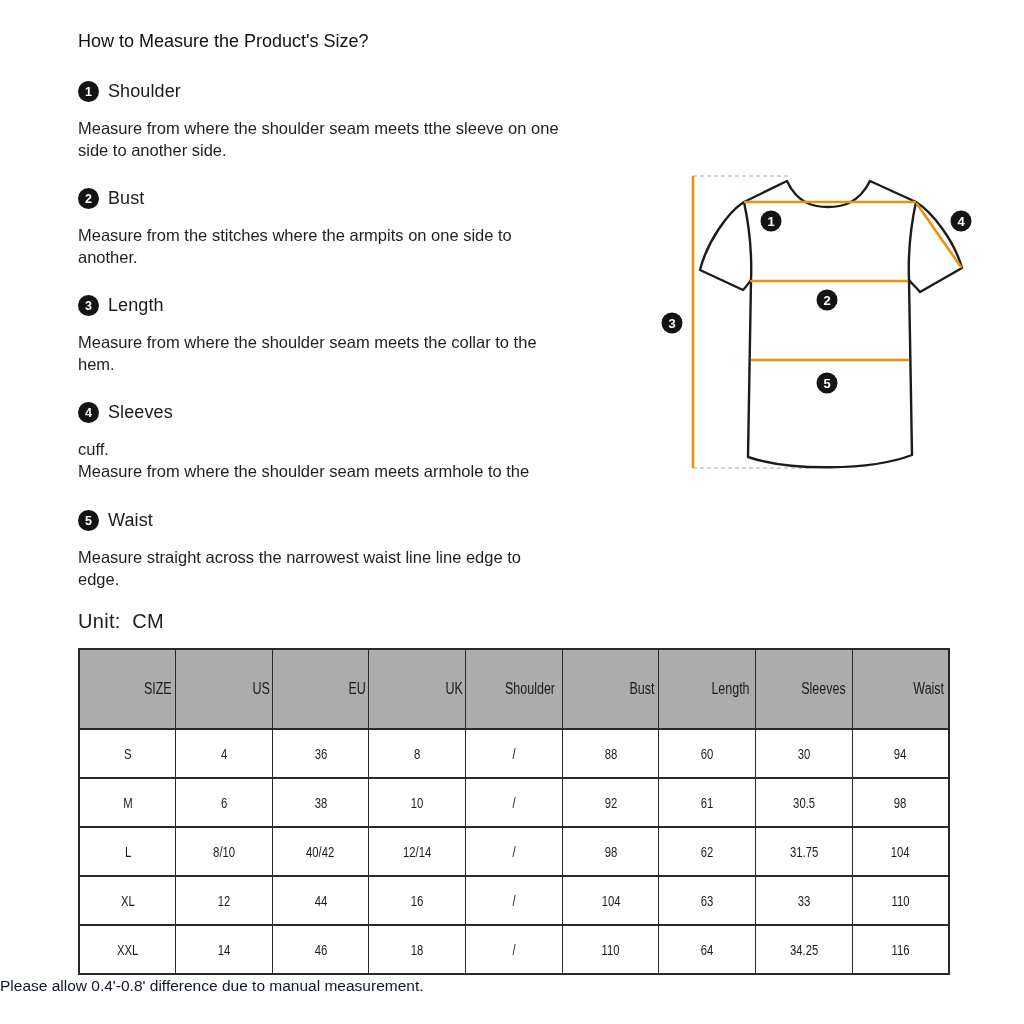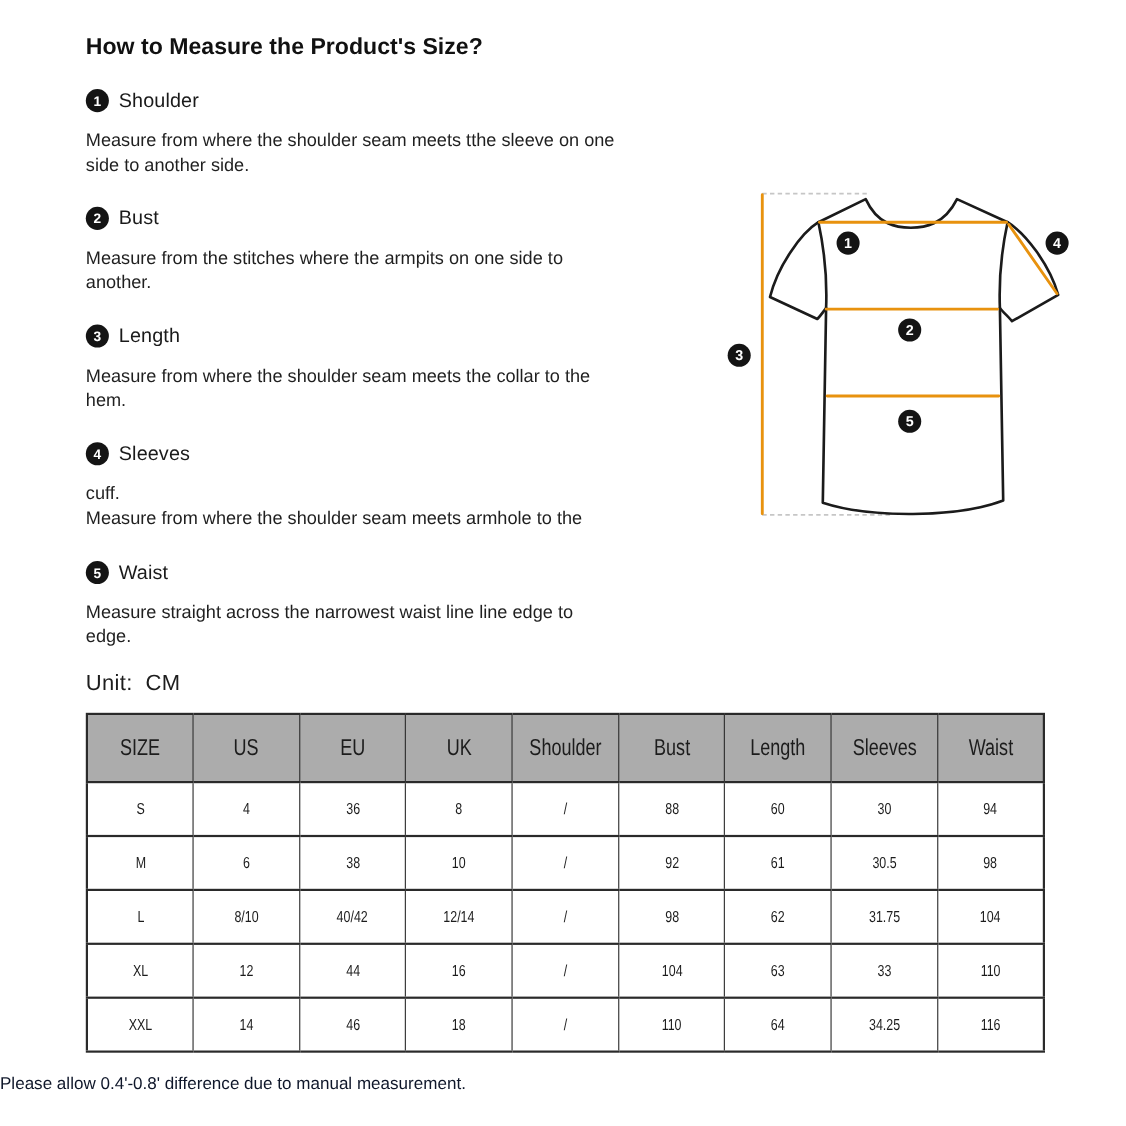--- a/index.html
+++ b/index.html
@@ -11,21 +11,21 @@
     --table_header_bg:#ACACAC;
     --table_border:#2a2a2a;
     --text_primary:#161616;
     --page_bg:#ffffff;
   }
   *{margin:0;padding:0;box-sizing:border-box;}
   html,body{background:var(--page_bg);}
   body{font-family:"Liberation Sans","DejaVu Sans",sans-serif;color:var(--text_primary);}
   .canvas{position:relative;width:1024px;height:1024px;background:var(--page_bg);overflow:hidden;}
 
-  .page-title{position:absolute;left:78px;top:31px;font-size:21px;font-weight:bold;color:#111;}
+  .page-title{position:absolute;left:78px;top:31px;font-size:18px;font-weight:normal;color:#111;}
 
   .section{position:absolute;left:78px;width:545px;}
   .section-head{display:flex;align-items:center;gap:9px;height:21px;}
   .step-badge{width:21px;height:21px;border-radius:50%;background:var(--badge_bg);color:var(--badge_text);
     font-size:12.5px;font-weight:bold;display:flex;align-items:center;justify-content:center;flex:0 0 auto;}
   .section-label{font-size:18px;color:#1a1a1a;letter-spacing:.1px;}
   .desc{margin-top:15px;font-size:16.5px;line-height:22px;color:#1f1f1f;}
 
   .unit-label{position:absolute;left:78px;top:610px;font-size:20px;color:#1d1d1d;white-space:pre;letter-spacing:.3px;}
 
@@ -35,21 +35,21 @@
   .m-line{stroke:var(--accent_orange);stroke-width:2.6;fill:none;stroke-linecap:round;}
   .dash-line{stroke:var(--dash_gray);stroke-width:1.6;fill:none;stroke-dasharray:4 3;}
   .badge-circle{fill:var(--badge_bg);}
   .badge-num{fill:var(--badge_text);font-size:13px;font-weight:bold;text-anchor:middle;
     font-family:"Liberation Sans","DejaVu Sans",sans-serif;}
 
   .size-table{position:absolute;left:78px;top:648px;width:872px;border-collapse:collapse;table-layout:fixed;
     border:2px solid var(--table_border);}
   .size-table th,.size-table td{border:1px solid var(--table_border);border-top-width:2px;border-bottom-width:2px;
     text-align:center;vertical-align:middle;font-weight:normal;color:#1c1c1c;}
-  .size-table th{height:62px;background:var(--table_header_bg);font-size:21px;}
+  .size-table th{height:80px;background:var(--table_header_bg);font-size:16px;text-align:right;}
   .size-table td{height:49px;background:#ffffff;font-size:14.5px;}
   .cnd{display:inline-block;transform:scaleX(0.78);transform-origin:center;white-space:nowrap;}
 
   .footer-note{position:absolute;left:0;top:977px;width:1024px;text-align:left;font-size:15.5px;color:#0f172a;}
 </style>
 </head>
 <body>
 
 <div class="canvas">
 

